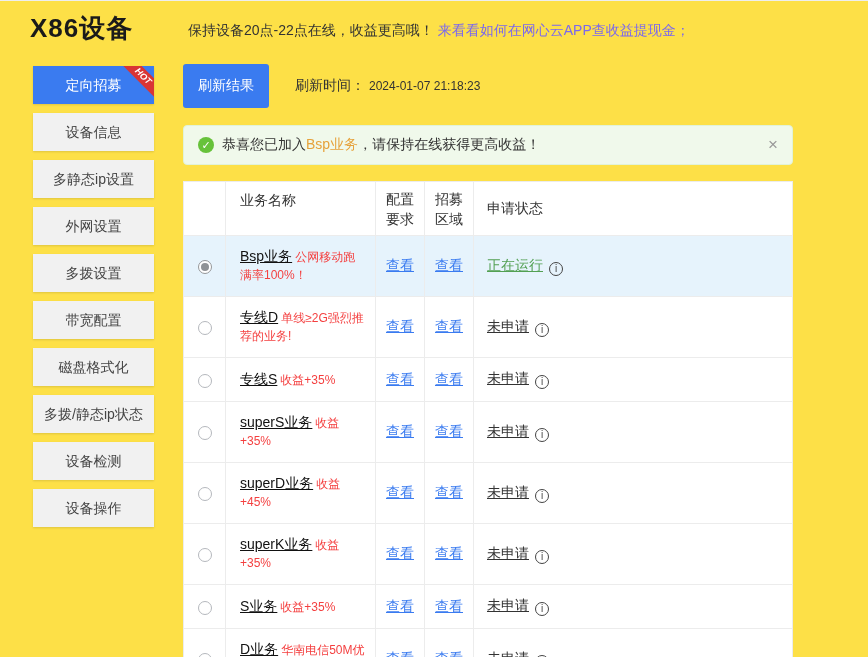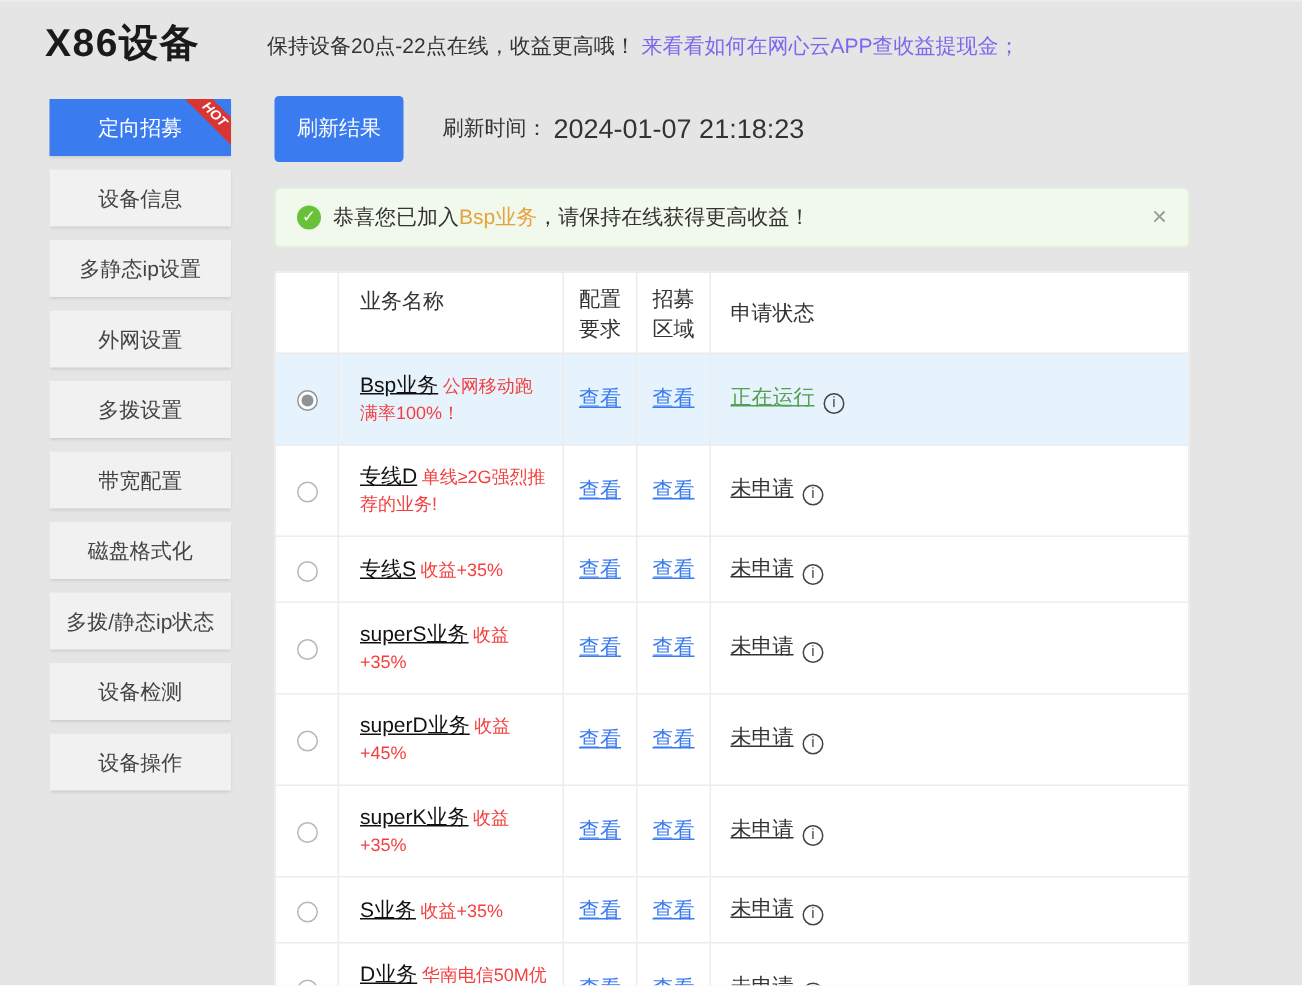--- a/index.html
+++ b/index.html
@@ -1,41 +1,41 @@
 <!DOCTYPE html>
 <html><head>
 <meta charset="utf-8">
 <style>
   * { margin:0; padding:0; box-sizing:border-box; }
   html,body { background:#fff; }
   body { font-family:"Liberation Sans","DejaVu Sans",sans-serif; }
-  .page { position:relative; width:868px; height:657px; background:#e5e5e5; overflow:hidden; border-top:1px solid #eee; }
+  .page { position:relative; width:868px; height:657px; background:#fde047; overflow:hidden; border-top:1px solid #eee; }
 
   
   .page-title { position:absolute; left:30px; top:10px; font-size:26px; font-weight:bold; color:#1a1a1a; letter-spacing:1px; }
-  .subtitle { position:absolute; left:178px; top:21px; font-size:14px; color:#333; white-space:nowrap; }
+  .subtitle { position:absolute; left:188px; top:21px; font-size:14px; color:#333; white-space:nowrap; }
   .subtitle .promo-link { color:#7b68ee; cursor:pointer; text-decoration:none; }
 
   
   .sidebar { position:absolute; left:33px; top:65px; width:121px; }
   .side-item { position:relative; overflow:hidden; height:38px; line-height:38px; text-align:center;
     background:#f1f1f1; color:#444; font-size:14px; margin-bottom:9px; cursor:pointer;
     box-shadow:0 1px 2px rgba(0,0,0,.12); }
   .side-item.active { background:#3a7bf0; color:#fff; }
   .hot-ribbon { position:absolute; top:4px; right:-15px; transform:rotate(45deg);
     background:#d93535; color:#fff; font-size:9px; font-style:italic; font-weight:bold;
     width:52px; line-height:13px; text-align:center; }
 
   
   .main { position:absolute; left:183px; top:63px; width:610px; }
   .toolbar { display:flex; align-items:center; }
   .refresh-btn { background:#3a7bf0; color:#fff; border:none; border-radius:3px;
     height:44px; padding:0 15px; font-size:14px; cursor:pointer; font-family:inherit; }
   .refresh-time-label { margin-left:26px; font-size:14px; color:#333; }
-  .refresh-time { margin-left:4px; font-size:18px; color:#333; }
+  .refresh-time { margin-left:4px; font-size:12px; color:#333; }
 
   
   .alert { position:relative; margin-top:17px; display:flex; align-items:center;
     height:40px; padding:0 14px; background:#f0f9eb; border:1px solid #e1f3d8; border-radius:4px; font-size:14px; color:#333; }
   .check-icon { flex:0 0 auto; width:16px; height:16px; border-radius:50%; background:#67c23a;
     color:#fff; font-size:11px; line-height:16px; text-align:center; margin-right:8px; }
   .alert .hl { color:#e6a23c; }
   .alert-close { position:absolute; right:14px; top:10px; color:#999; font-size:17px; line-height:1; cursor:pointer; }
 
   

